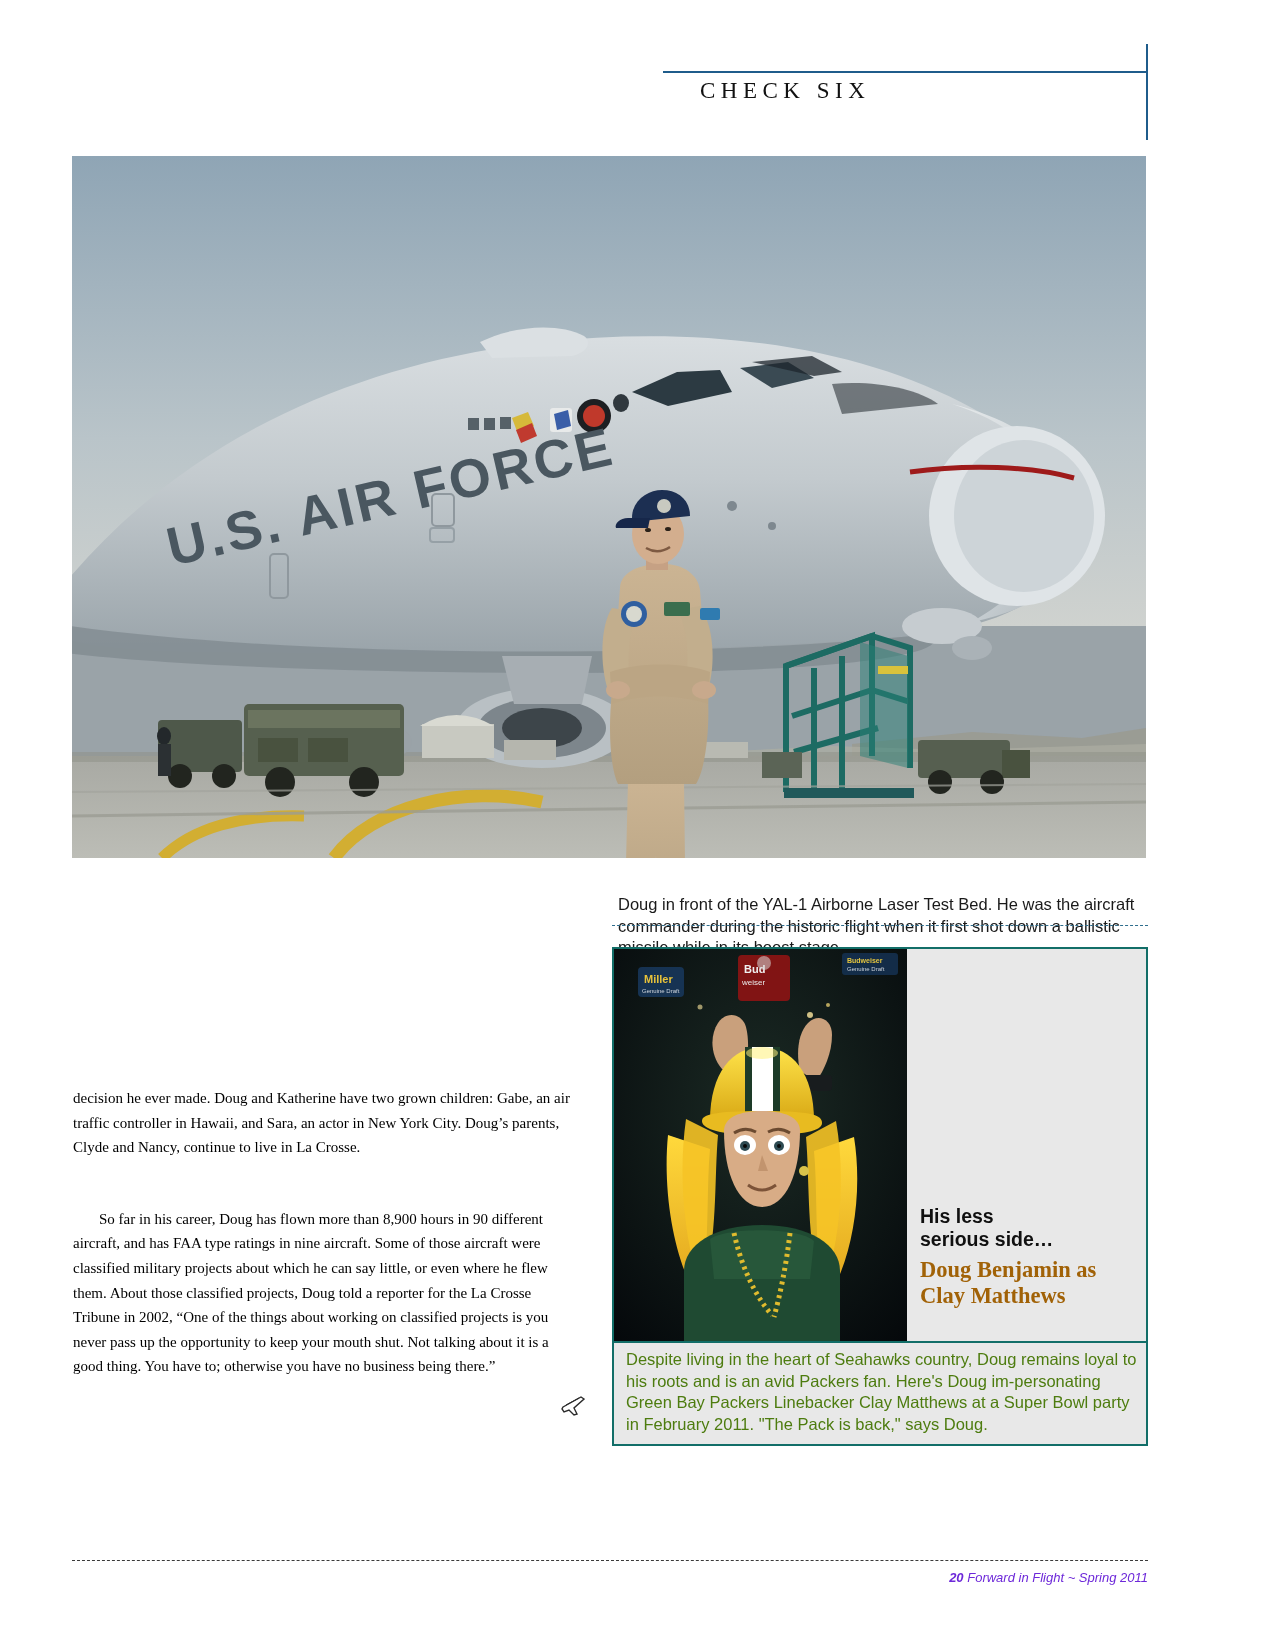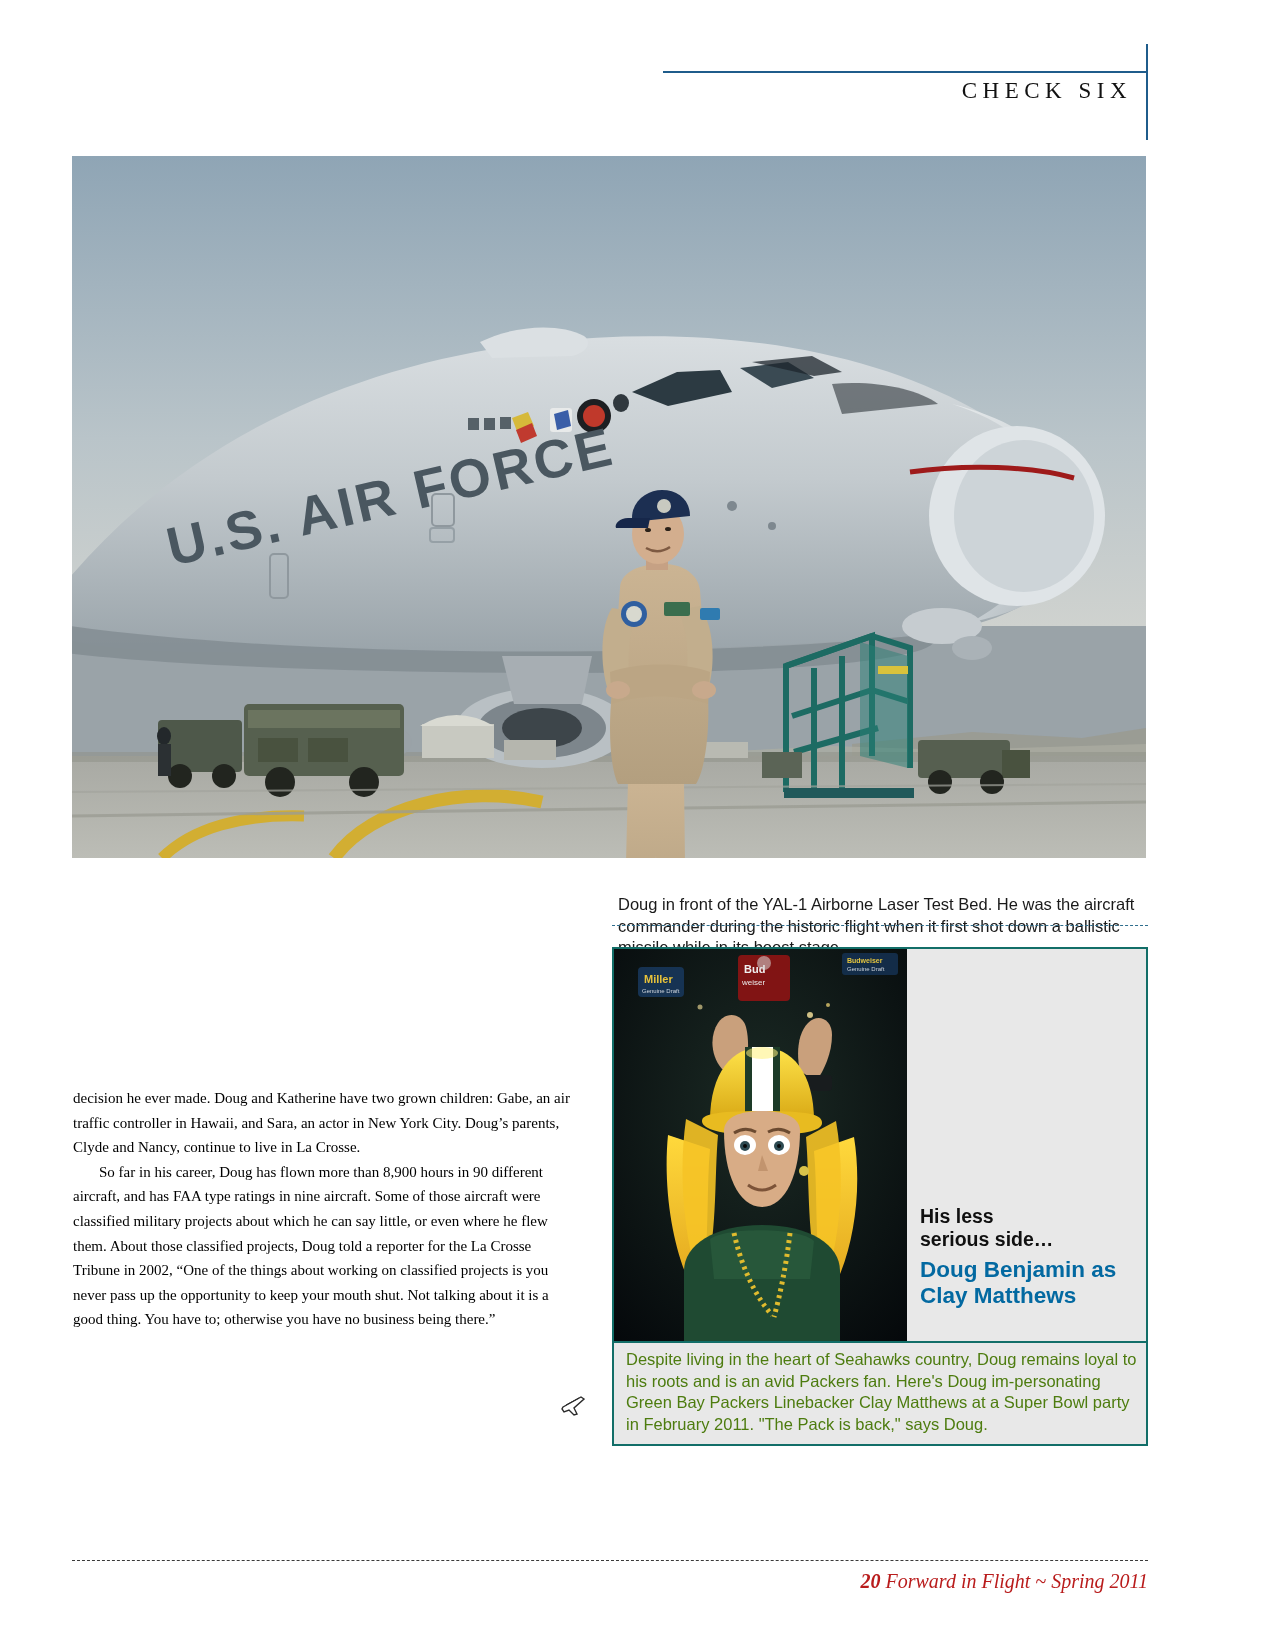--- a/index.html
+++ b/index.html
@@ -30,21 +30,20 @@
     top: 44px;
     width: 2px;
     height: 96px;
     background: #1F5C8B;
   }
   .header-title {
     position: absolute;
     left: 700px;
     top: 78px;
     width: 432px;
-    text-align: right;
     font-family: "Liberation Serif", serif;
     font-size: 23px;
     letter-spacing: 5.5px;
     color: #111111;
     white-space: nowrap;
   }
 
   
   .hero-photo {
     position: absolute;
@@ -88,20 +87,21 @@
     font-size: 15px;
     line-height: 24.6px;
     color: #000000;
     text-align: left;
   }
   .body-col p {
     margin: 0;
   }
   .body-col p.indent {
     text-indent: 26px;
+    margin-top: 47px;
   }
   .endmark {
     position: absolute;
     left: 561px;
     top: 1392px;
     width: 26px;
     height: 26px;
   }
 
   
@@ -143,25 +143,25 @@
     font-weight: bold;
     font-size: 19.5px;
     line-height: 23px;
     color: #101010;
   }
   .headline {
     position: absolute;
     left: 13px;
     top: 308px;
     width: 228px;
-    font-family: Liberation Sans, sans-serif;
+    font-family: Liberation Serif, serif;
     font-weight: bold;
     font-size: 22.5px;
     line-height: 26px;
-    color: #0369a1;
+    color: #a16207;
   }
   .sidebar-divider {
     position: absolute;
     left: 0px;
     top: 392px;
     width: 532px;
     height: 2px;
     background: #126E68;
   }
   .sidebar-caption {
@@ -183,24 +183,24 @@
     width: 1076px;
     height: 0;
     border-top: 1.5px dashed #3a3a3a;
   }
   .footer-text {
     position: absolute;
     left: 648px;
     top: 1570px;
     width: 500px;
     text-align: right;
-    font-family: Liberation Serif, serif;
-    font-size: 20px;
+    font-family: Liberation Sans, sans-serif;
+    font-size: 13px;
     font-style: italic;
-    color: #b91c1c;
+    color: #6d28d9;
     white-space: nowrap;
   }
   .footer-text .pagenum {
     font-weight: bold;
     font-style: italic;
   }
 </style>
 </head>
 <body>
 

